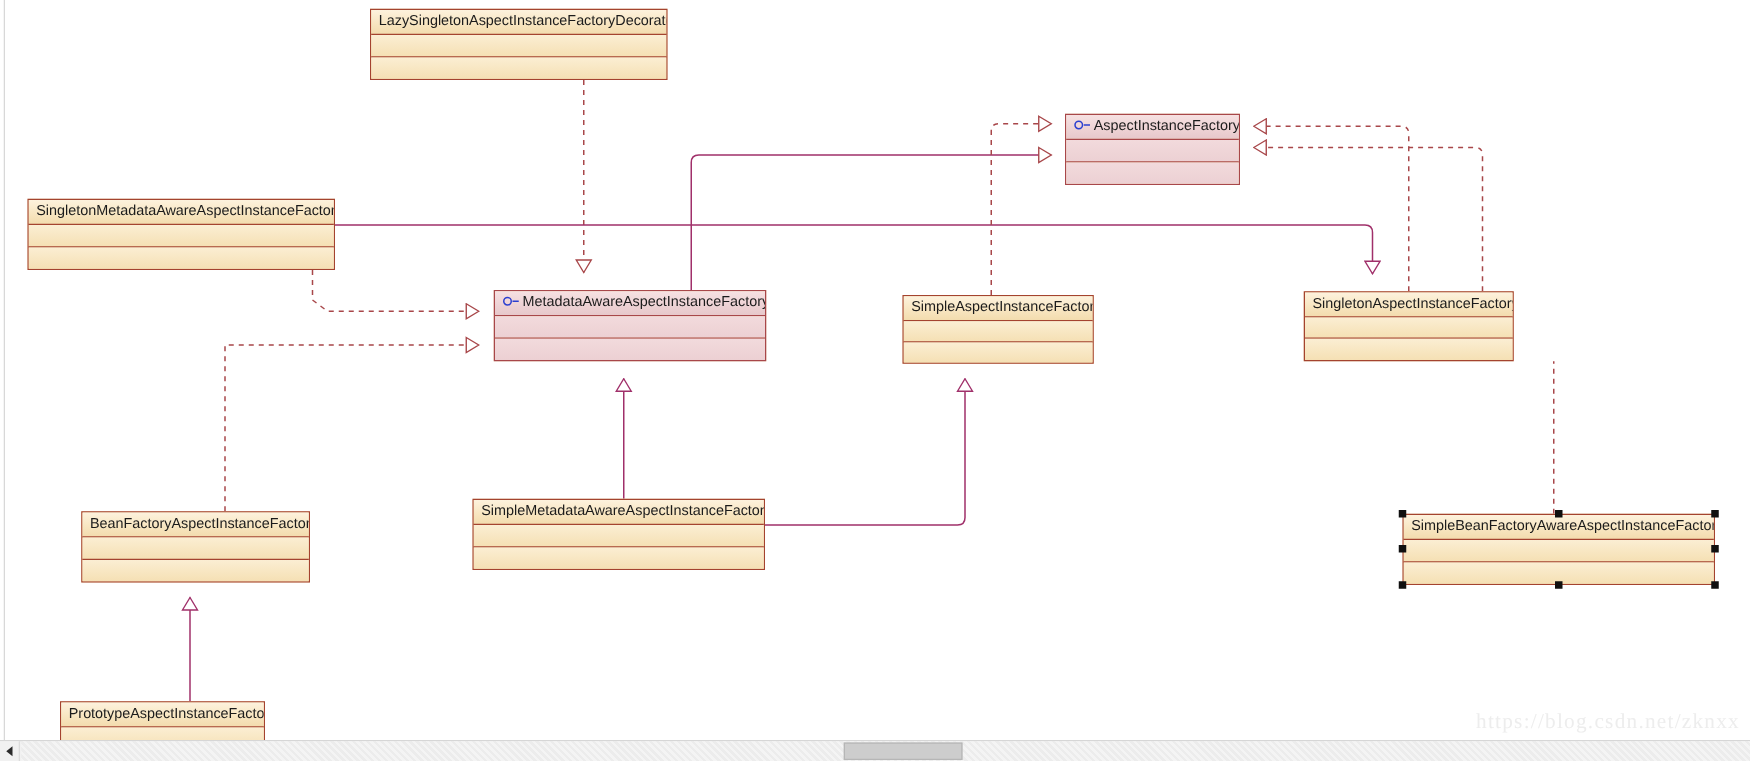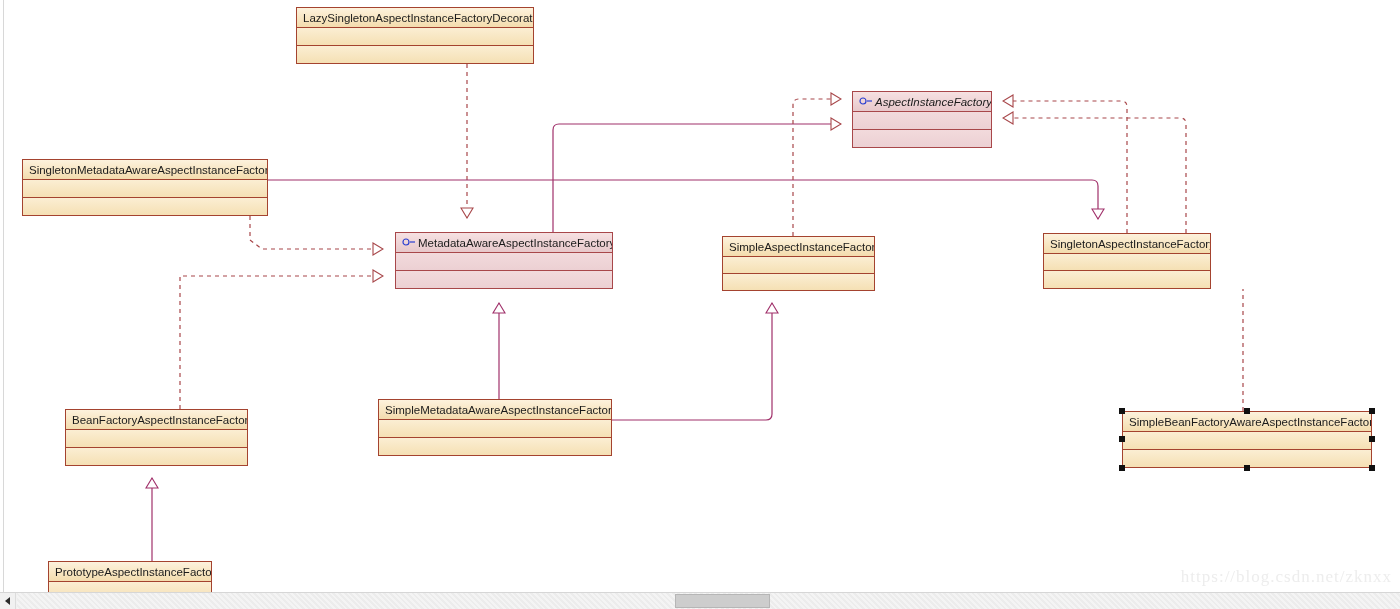--- a/index.html
+++ b/index.html
@@ -208,21 +208,21 @@
   </svg>
 
   <div class="uml-class" style="left:296px;top:7px;width:238px;height:57px;">
     <div class="hdr">
       <span class="hdr-label">LazySingletonAspectInstanceFactoryDecorator</span>
     </div>
     <div class="cmp mid" style="height:18px;"></div>
     <div class="cmp" style="height:17px;"></div>
   </div>
 
-  <div class="uml-class iface" style="left:852px;top:91px;width:140px;height:57px;font-style:italic;">
+  <div class="uml-class iface" style="left:852px;top:91px;width:140px;height:57px;">
     <div class="hdr">
       <svg class="iface-icon" width="14" height="10" viewBox="0 0 14 10">
         <circle cx="4" cy="5" r="3" fill="none" stroke="#2b3fd0" stroke-width="1.2"></circle>
         <line x1="8" y1="5" x2="13" y2="5" stroke="#2b3fd0" stroke-width="1.2"></line>
       </svg><span class="hdr-label">AspectInstanceFactory</span>
     </div>
     <div class="cmp mid" style="height:18px;"></div>
     <div class="cmp" style="height:17px;"></div>
   </div>
 

